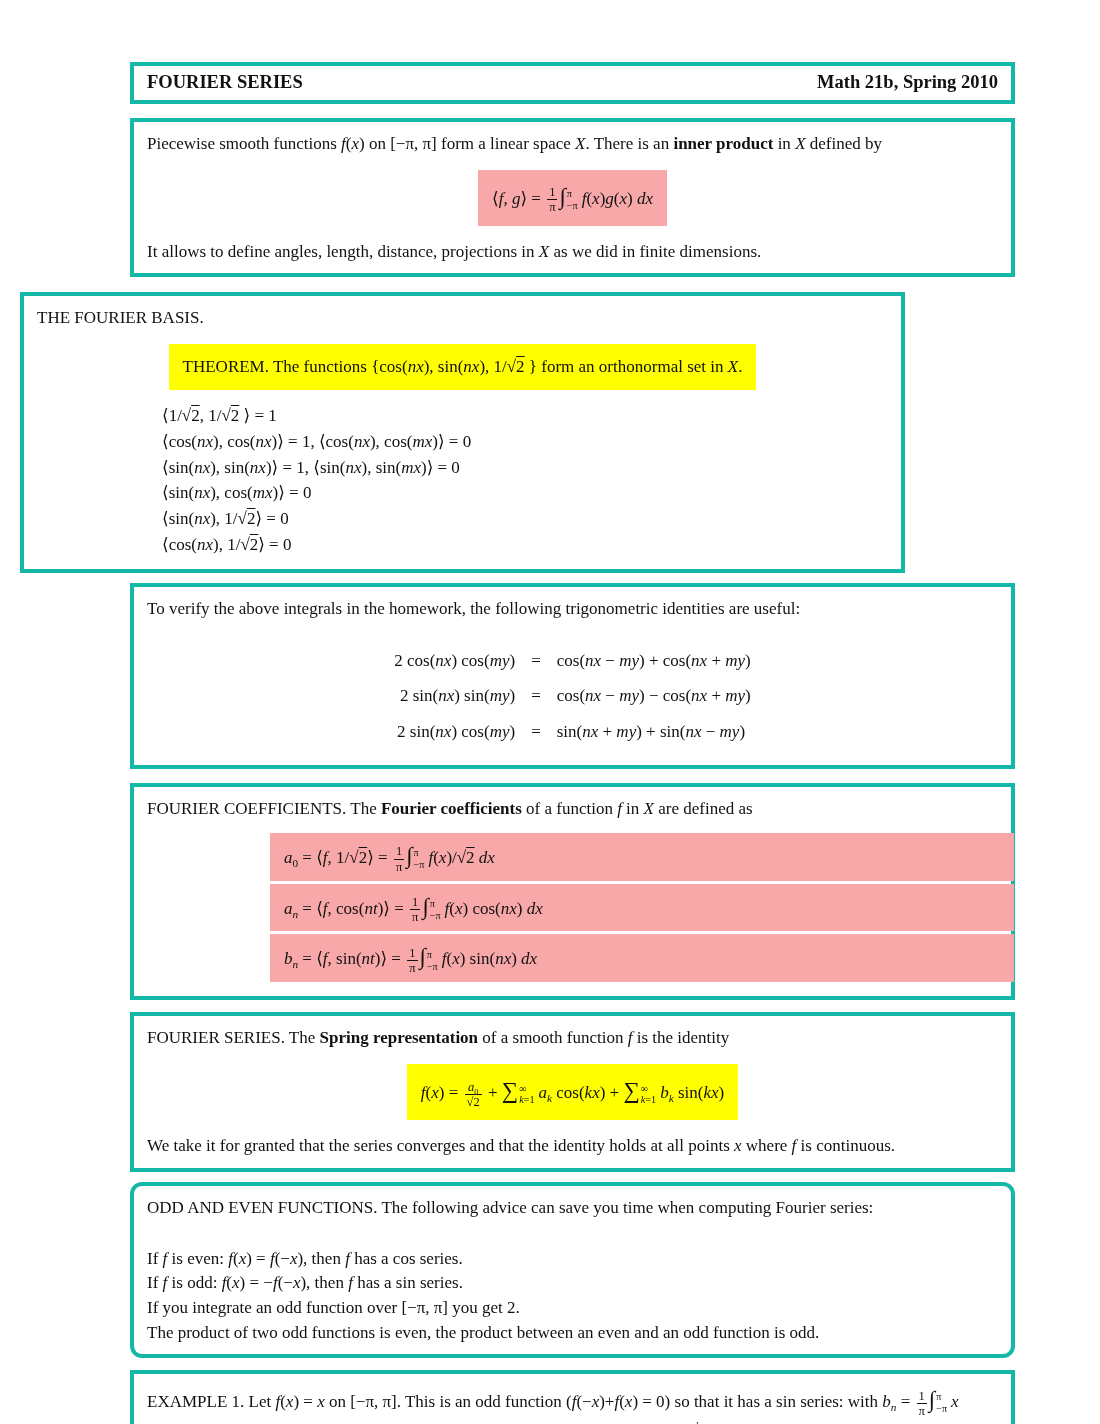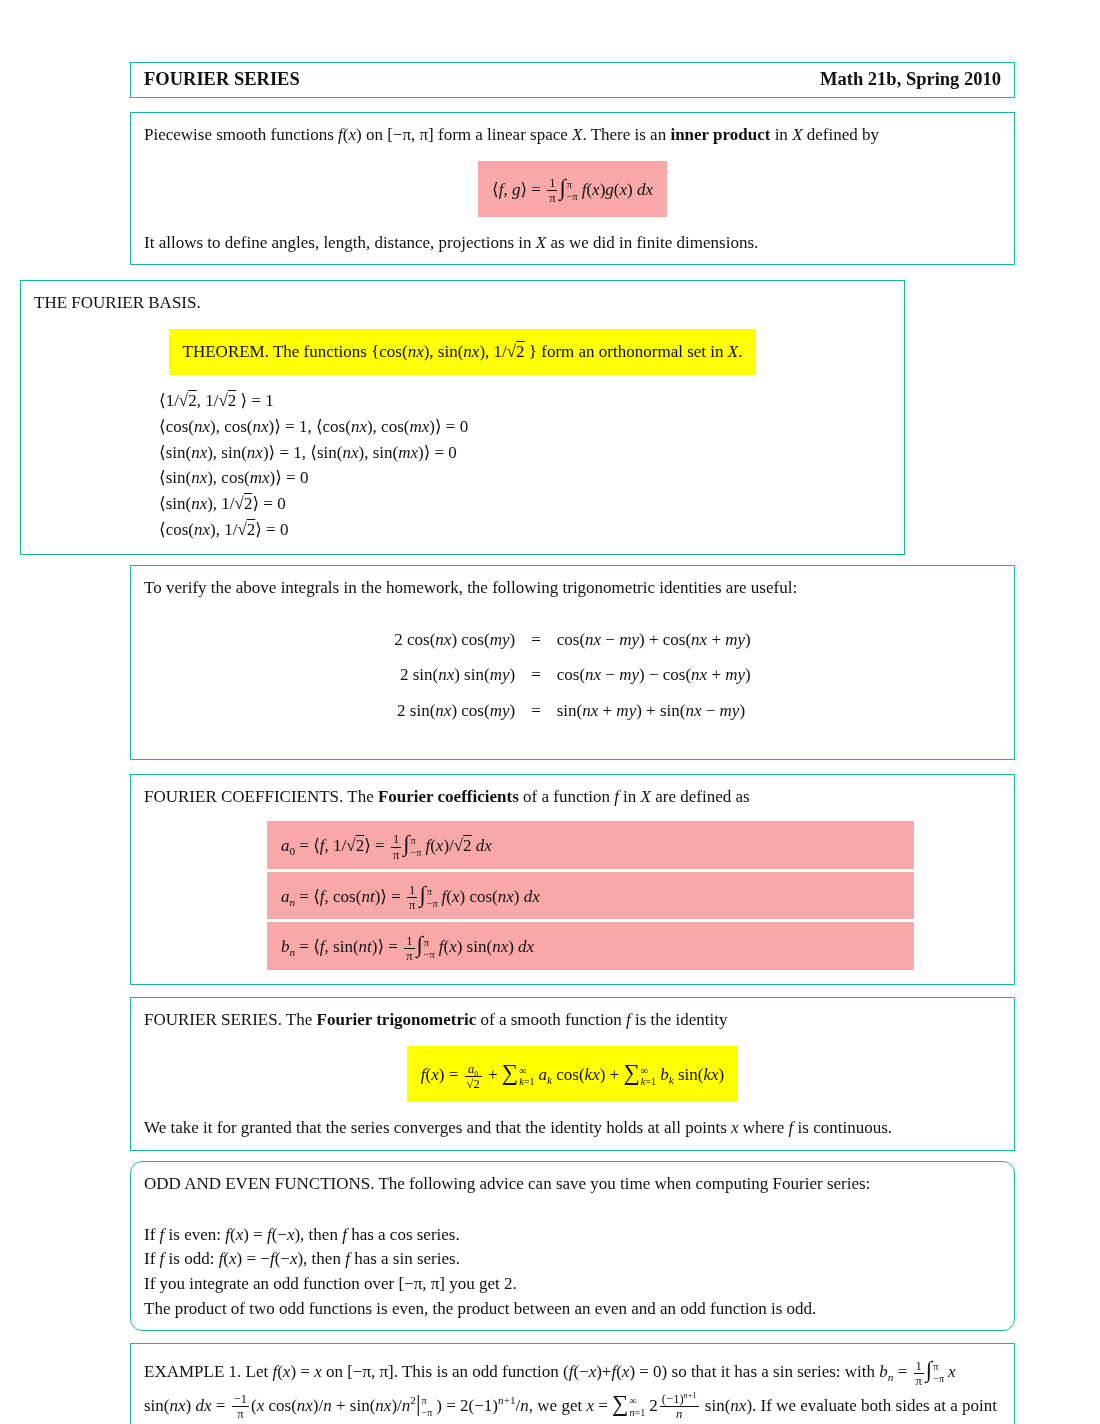--- a/index.html
+++ b/index.html
@@ -5,21 +5,21 @@
   html,body{margin:0;padding:0;background:#ffffff;}
   body{
     width:1100px;min-height:1424px;
     font-family:"Liberation Serif","DejaVu Serif",serif;
     color:#111;font-size:17px;line-height:1.4;
   }
   .page{position:relative;width:1100px;min-height:1424px;}
   .box{
     box-sizing:border-box;
     margin-left:130px;width:885px;
-    border:1px solid #14b8a6;
+    border:4px solid #14b8a6;
     padding:8px 13px;background:#fff;
   }
   .hdr{
     margin-top:62px;
     display:flex;justify-content:space-between;align-items:center;
     font-weight:bold;font-size:18.5px;padding:4px 13px;
   }
   .b1{margin-top:14px;}
   .b2{margin-top:15px;margin-left:20px;}
   .b3{margin-top:10px;}
@@ -41,26 +41,26 @@
   .ss .u{display:block;}
   .ss .d{display:block;}
   .big{font-size:1.35em;}
   .ov{text-decoration:overline;}
   sup,sub{font-size:0.66em;line-height:0;}
   
   .eqlist{margin:10px 0 4px 125px;}
   .eqlist div{margin:2px 0;}
   
   .idtable{display:grid;grid-template-columns:auto auto auto;column-gap:16px;row-gap:12px;
-           width:max-content;margin:28px auto 28px auto;}
+           width:max-content;margin:28px auto 13px auto;}
   .idtable .l{text-align:right;}
   .idtable .e{text-align:center;}
   .idtable .r{text-align:left;}
   
-  .coefrows{margin:12px 0 6px 123px;width:647px;}
+  .coefrows{margin:12px 0 6px 123px;width:744px;}
   .coefrow{background:var(--pink,#f8a8a8);padding:7px 14px;margin-bottom:3px;}
   .oddlines div{margin:1px 0;}
   .blankline{height:24px;}
 </style>
 </head>
 <body>
 
 <div class="page">
 
   <div class="box hdr">
@@ -109,21 +109,21 @@
   <div class="box b4">
     <p>FOURIER COEFFICIENTS. The <b>Fourier coefficients</b> of a function <i>f</i> in <i>X</i> are defined as</p>
     <div class="coefrows">
       <div class="coefrow"><i>a</i><sub>0</sub> = ⟨<i>f</i>, 1/√<span class="ov">2</span>⟩ = <span class="fr"><span class="t">1</span><span class="b">π</span></span><span class="big">∫</span><span class="ss"><span class="u">π</span><span class="d">−π</span></span><i>f</i>(<i>x</i>)/√<span class="ov">2</span> <i>dx</i></div>
       <div class="coefrow"><i>a</i><sub><i>n</i></sub> = ⟨<i>f</i>, cos(<i>nt</i>)⟩ = <span class="fr"><span class="t">1</span><span class="b">π</span></span><span class="big">∫</span><span class="ss"><span class="u">π</span><span class="d">−π</span></span><i>f</i>(<i>x</i>) cos(<i>nx</i>) <i>dx</i></div>
       <div class="coefrow"><i>b</i><sub><i>n</i></sub> = ⟨<i>f</i>, sin(<i>nt</i>)⟩ = <span class="fr"><span class="t">1</span><span class="b">π</span></span><span class="big">∫</span><span class="ss"><span class="u">π</span><span class="d">−π</span></span><i>f</i>(<i>x</i>) sin(<i>nx</i>) <i>dx</i></div>
     </div>
   </div>
 
   <div class="box b5">
-    <p>FOURIER SERIES. The <b>Fourier trigonometric</b> of a smooth function <i>f</i> is the identity</p>
+    <p>FOURIER SERIES. The <b>Spring representation</b> of a smooth function <i>f</i> is the identity</p>
     <div class="centerwrap">
       <span class="hl yellow"><i>f</i>(<i>x</i>) = <span class="fr"><span class="t"><i>a</i><sub>0</sub></span><span class="b">√<span class="ov">2</span></span></span> + <span class="big">∑</span><span class="ss"><span class="u">∞</span><span class="d"><i>k</i>=1</span></span><i>a</i><sub><i>k</i></sub> cos(<i>kx</i>) + <span class="big">∑</span><span class="ss"><span class="u">∞</span><span class="d"><i>k</i>=1</span></span><i>b</i><sub><i>k</i></sub> sin(<i>kx</i>)</span>
     </div>
     <p>We take it for granted that the series converges and that the identity holds at all points <i>x</i> where <i>f</i> is continuous.</p>
   </div>
 
   <div class="box b6">
     <p>ODD AND EVEN FUNCTIONS. The following advice can save you time when computing Fourier series:</p>
     <div class="blankline"></div>
     <div class="oddlines">

